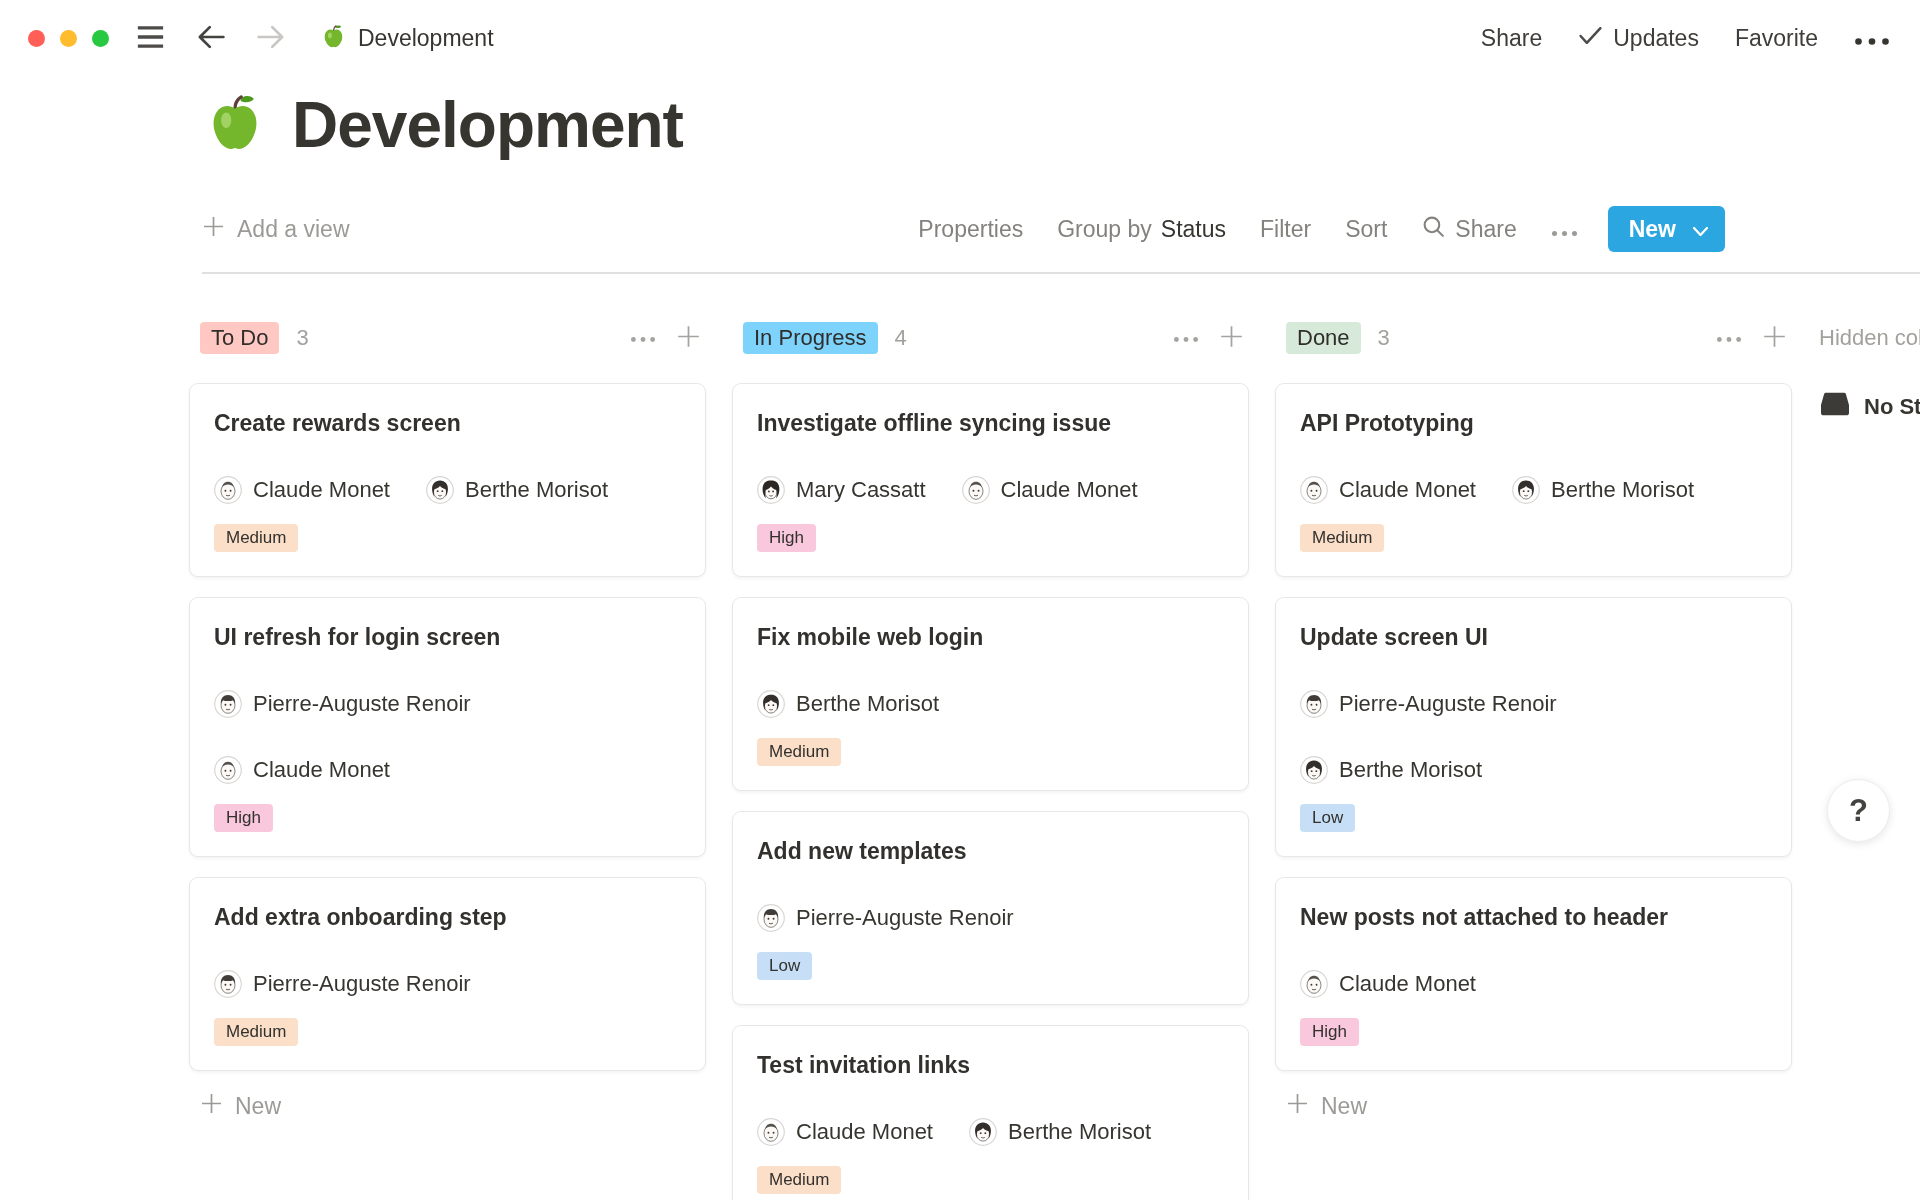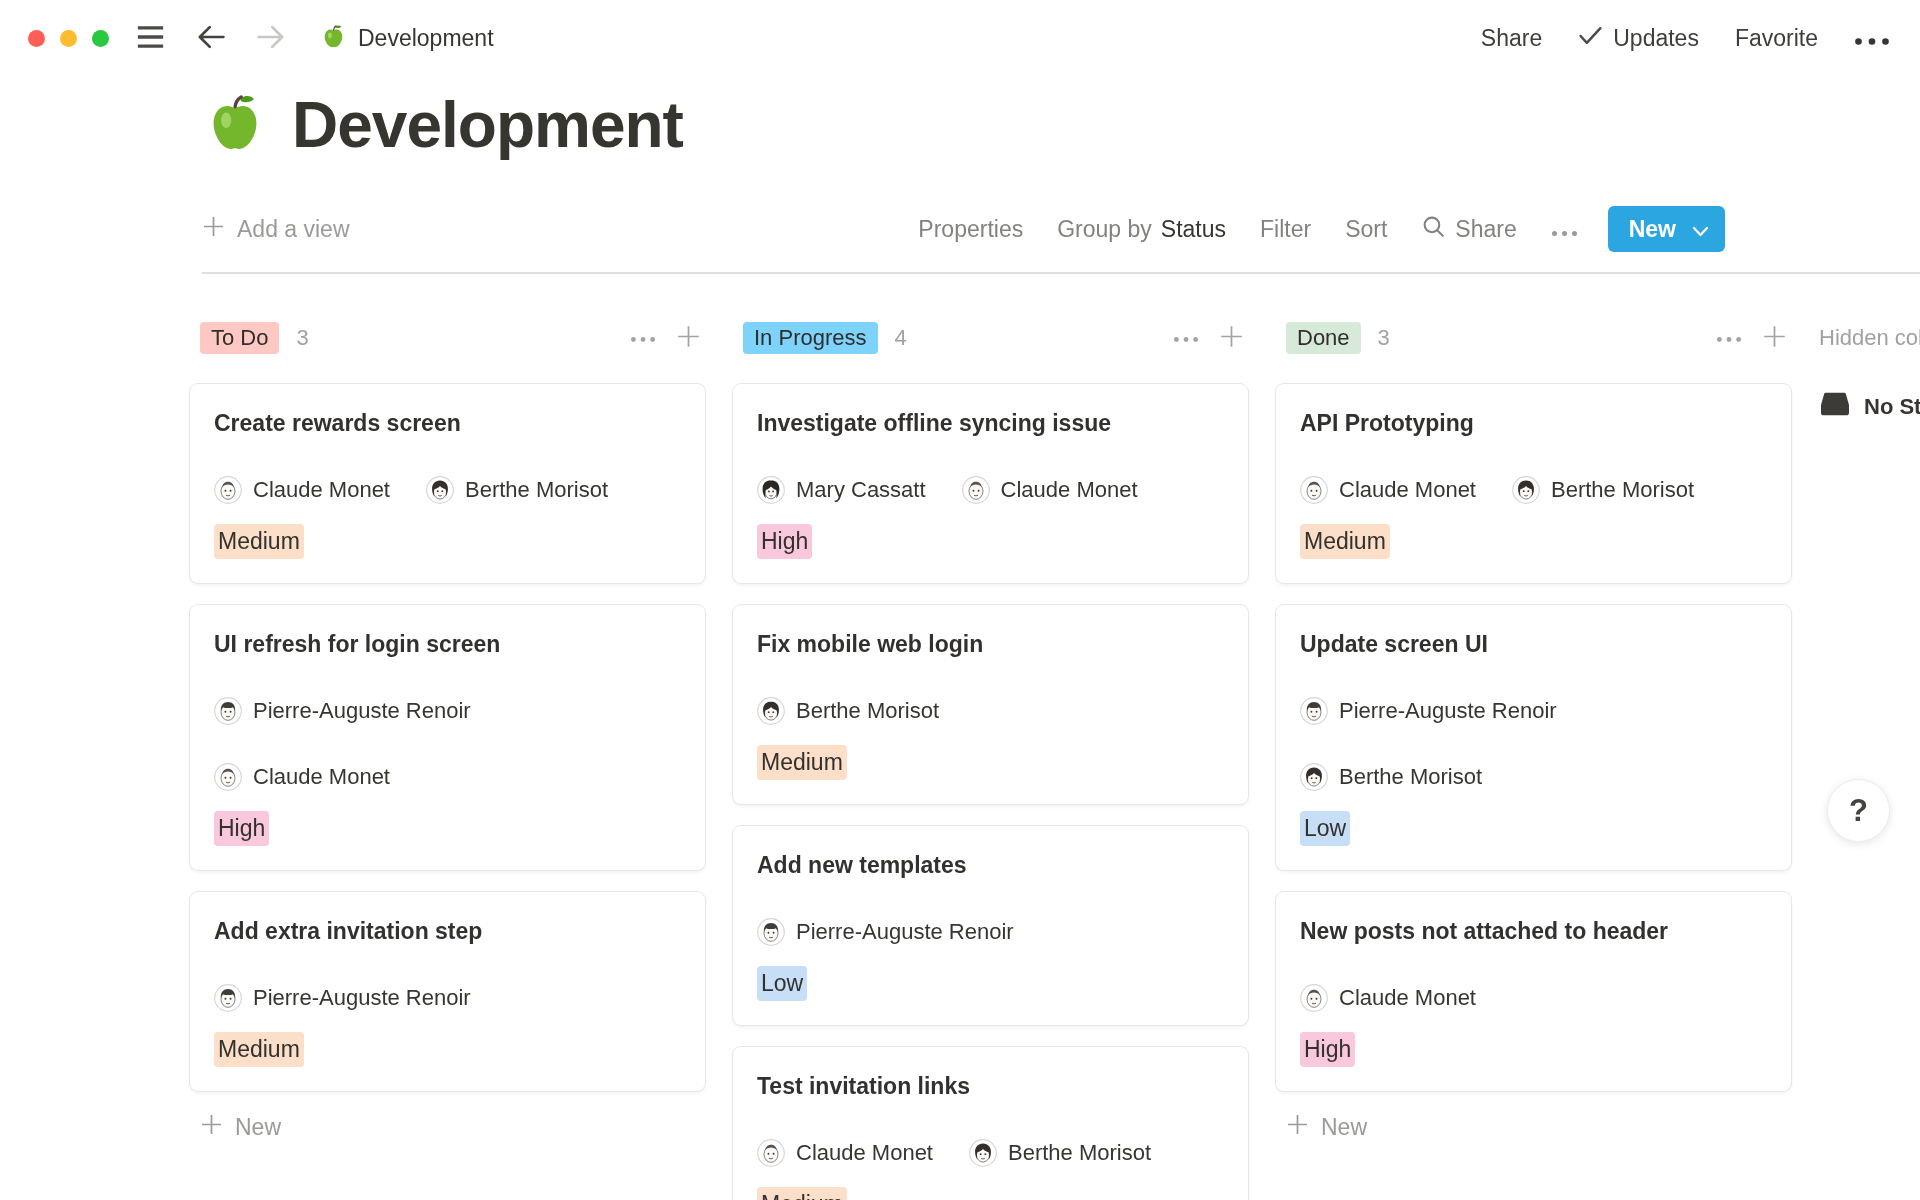--- a/index.html
+++ b/index.html
@@ -45,21 +45,21 @@
   .col-tools { margin-left:auto; display:flex; align-items:center; gap:20px; }
   .card-list { margin-top:26px; display:flex; flex-direction:column; gap:22px; }
   .card { background:#fff; border-radius:8px; padding:24px; cursor:pointer;
     box-shadow:0 0 0 1px #e8e7e5, 0 2px 4px rgba(15,15,15,.07); }
   .card-title { font-size:23px; font-weight:600; line-height:30px; color:#33312e; margin-bottom:20px; }
   .assignees { display:flex; flex-wrap:wrap; column-gap:36px; row-gap:20px; margin-bottom:20px; }
   .chip { display:flex; align-items:center; gap:11px;margin-top:18px; }
   .avatar { width:28px; height:28px; flex:none; }
   .avatar svg { width:100%; height:100%; display:block; }
   .chip-name { font-size:22px; color:#37352f; white-space:nowrap; }
-  .pill { display:inline-block; font-size:23px; color:#33312e; padding:4px 4px; border-radius:4px; }
+  .pill { display:inline-block; font-size:17px; color:#33312e; padding:4px 12px; border-radius:4px; }
   .col-new { margin-top:22px; padding-left:10px; background:none; border:none; cursor:pointer;
     display:flex; align-items:center; gap:12px; font-size:23px; color:#9b9a97; font-family:inherit; }
 
   
   .hidden-col { flex:none; width:260px; }
   .hidden-title { height:40px; display:flex; align-items:center; font-size:22px; color:#a3a19d;
     white-space:nowrap; cursor:pointer; }
   .hidden-group { margin-top:30px; display:flex; align-items:center; gap:13px; font-size:22px;
     font-weight:600; color:#37352f; white-space:nowrap; cursor:pointer; }
 
@@ -283,21 +283,21 @@
                     <circle cx="14.2" cy="12.6" r=".8" fill="#3a3835"></circle>
                     <path d="M10.6 16.6c.9.5 1.9.5 2.8 0" stroke="#3a3835" stroke-width=".7" fill="none" stroke-linecap="round"></path>
                   </svg>
                 </span>
     <span class="chip-name">Claude Monet</span>
   </span>
             </div>
     <span class="pill" style="background-color: rgb(249, 200, 221);">High</span>
   </div>
           <div class="card">
-    <div class="card-title">Add extra invitation step</div>
+    <div class="card-title">Add extra onboarding step</div>
     <div class="assignees">
               <span class="chip">
     <span class="avatar">
                   <svg viewBox="0 0 24 24">
                     <circle cx="12" cy="12" r="11.4" fill="#fff" stroke="#d8d6d3"></circle>
                     <ellipse cx="12" cy="13" rx="6" ry="7" fill="#fbf8f5" stroke="#55524e" stroke-width=".6"></ellipse>
                     <path d="M5.9 11.8C5.5 7 8.3 4.3 12 4.3s6.5 2.7 6.1 7.5c-.8-1.9-1.4-2.8-1.9-3.1-1.1.5-2.6.8-4.2.8s-3.1-.3-4.2-.8c-.5.3-1.1 1.2-1.9 3.1z" fill="#3f3c39"></path>
                     <circle cx="9.8" cy="12.6" r=".8" fill="#3a3835"></circle>
                     <circle cx="14.2" cy="12.6" r=".8" fill="#3a3835"></circle>
                     <path d="M10.6 16.6c.9.5 1.9.5 2.8 0" stroke="#3a3835" stroke-width=".7" fill="none" stroke-linecap="round"></path>

